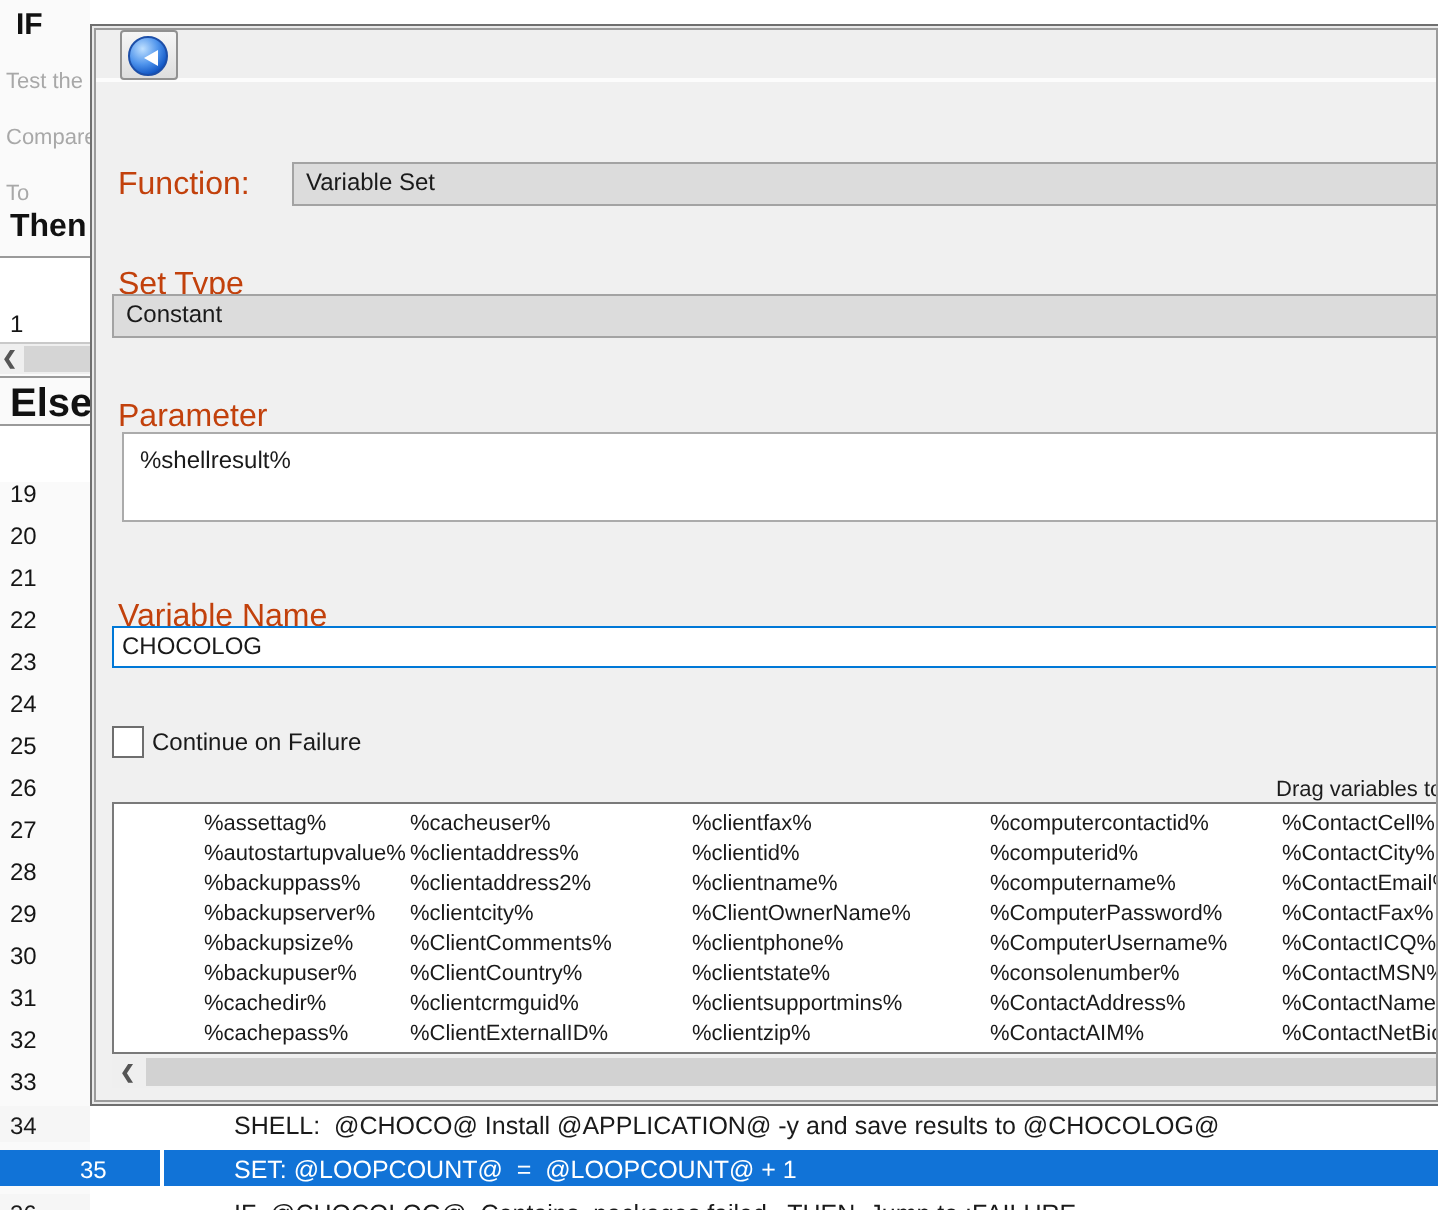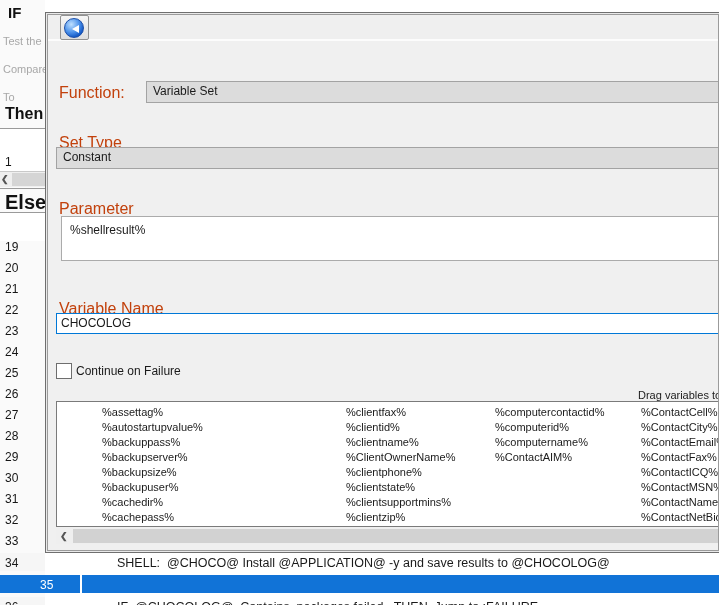--- a/index.html
+++ b/index.html
@@ -103,20 +103,21 @@
     <div class="abs script-row" style="top: 553px;">
       <div class="numcell">
         <div class="num">34</div>
       </div>
       <div class="text">SHELL:  @CHOCO@ Install @APPLICATION@ -y and save results to @CHOCOLOG@</div>
     </div>
     <div class="abs script-row selected" style="top: 575px;">
       <div class="numcell">
         <div class="num">35</div>
       </div>
+      <div class="text">SET: @LOOPCOUNT@  =  @LOOPCOUNT@ + 1</div>
     </div>
     <div class="abs script-row" style="top: 597px;">
       <div class="numcell">
         <div class="num">36</div>
       </div>
       <div class="text">IF  @CHOCOLOG@  Contains  packages failed   THEN  Jump to :FAILURE</div>
     </div>
   </div>
 
 <div id="dialog" class="abs">
@@ -151,34 +152,48 @@
         <div class="var-col" style="left: 4px; margin-left: 41px;">
           <div class="var-item">%assettag%</div>
           <div class="var-item">%autostartupvalue%</div>
           <div class="var-item">%backuppass%</div>
           <div class="var-item">%backupserver%</div>
           <div class="var-item">%backupsize%</div>
           <div class="var-item">%backupuser%</div>
           <div class="var-item">%cachedir%</div>
           <div class="var-item">%cachepass%</div>
         </div>
+        <div class="var-col" style="left: 148px;">
+          <div class="var-item">%cacheuser%</div>
+          <div class="var-item">%clientaddress%</div>
+          <div class="var-item">%clientaddress2%</div>
+          <div class="var-item">%clientcity%</div>
+          <div class="var-item">%ClientComments%</div>
+          <div class="var-item">%ClientCountry%</div>
+          <div class="var-item">%clientcrmguid%</div>
+          <div class="var-item">%ClientExternalID%</div>
+        </div>
         <div class="var-col" style="left: 289px;">
           <div class="var-item">%clientfax%</div>
           <div class="var-item">%clientid%</div>
           <div class="var-item">%clientname%</div>
           <div class="var-item">%ClientOwnerName%</div>
           <div class="var-item">%clientphone%</div>
           <div class="var-item">%clientstate%</div>
           <div class="var-item">%clientsupportmins%</div>
           <div class="var-item">%clientzip%</div>
         </div>
         <div class="var-col" style="left: 438px;">
           <div class="var-item">%computercontactid%</div>
           <div class="var-item">%computerid%</div>
           <div class="var-item">%computername%</div>
+          <div class="var-item">%ComputerPassword%</div>
+          <div class="var-item">%ComputerUsername%</div>
+          <div class="var-item">%consolenumber%</div>
+          <div class="var-item">%ContactAddress%</div>
           <div class="var-item">%ContactAIM%</div>
         </div>
         <div class="var-col" style="left: 584px;">
           <div class="var-item">%ContactCell%</div>
           <div class="var-item">%ContactCity%</div>
           <div class="var-item">%ContactEmail%</div>
           <div class="var-item">%ContactFax%</div>
           <div class="var-item">%ContactICQ%</div>
           <div class="var-item">%ContactMSN%</div>
           <div class="var-item">%ContactName%</div>

